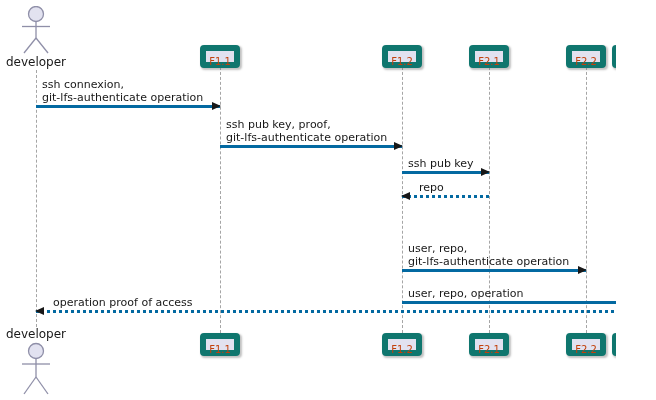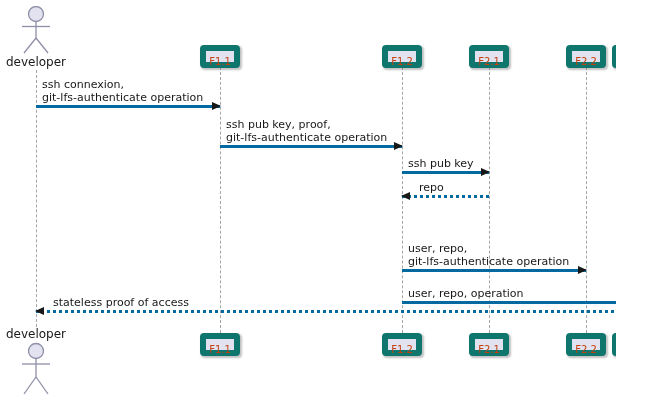--- a/index.html
+++ b/index.html
@@ -131,21 +131,21 @@
     <span class="head"></span>
   </div>
 
 
   <div class="msg right" style="left:402px; top:275px; width:230px; height:14px;margin-top:15px;">
     <div class="txt">user, repo, operation</div>
     <span class="head"></span>
   </div>
 
   <div class="msg left return" style="left:36px; top:299px; width:596px; height:14px;">
-    <div class="txt">stateless proof of access</div>
+    <div class="txt">operation proof of access</div>
     <span class="head"></span>
   </div>
 
   <div class="pbox" style="left:200px; top:333px; width:40px;">F1.1</div>
   <div class="pbox" style="left:382px; top:333px; width:40px;">F1.2</div>
   <div class="pbox" style="left:469px; top:333px; width:40px;">F2.1</div>
   <div class="pbox" style="left:566px; top:333px; width:40px;">F2.2</div>
   <div class="pbox" style="left:612px; top:333px; width:40px;">F2.3</div>
 
   <div class="actor-label" style="top:327px;">developer</div>

